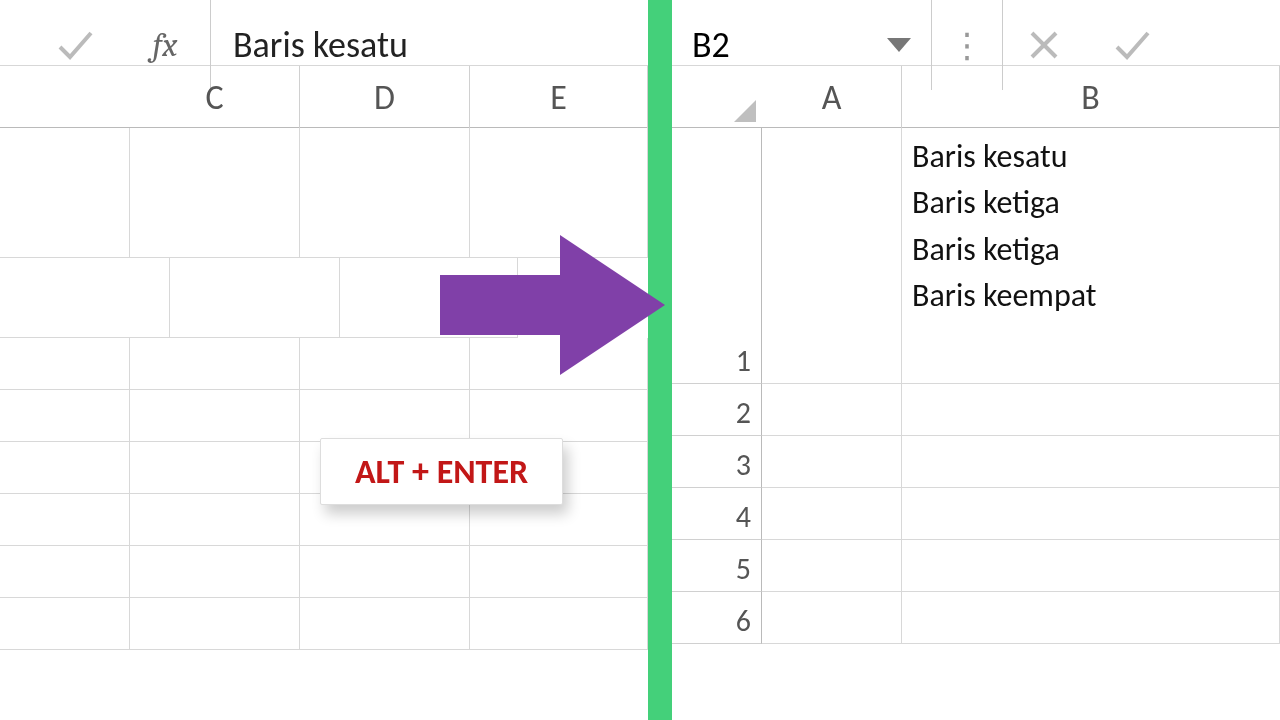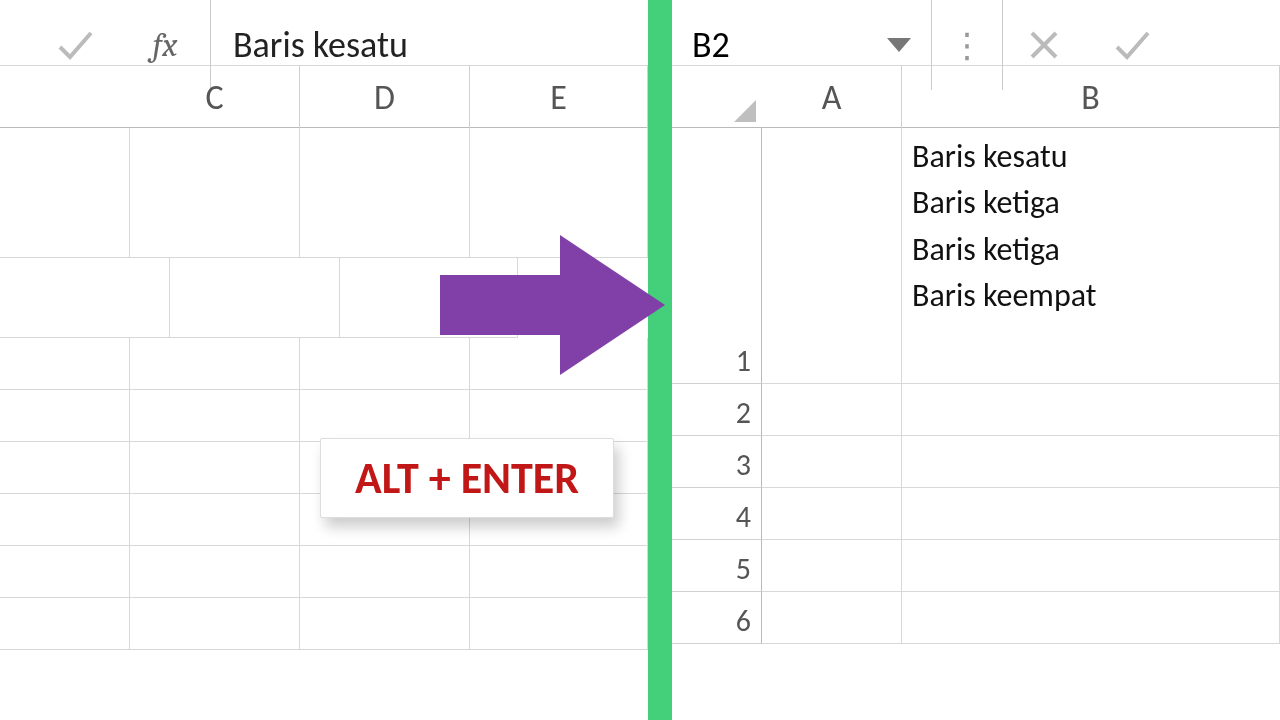--- a/index.html
+++ b/index.html
@@ -60,21 +60,21 @@
   .selectall{position:relative;}
   .selectall::after{content:"";position:absolute;right:6px;bottom:6px;width:0;height:0;
     border-left:22px solid transparent;border-bottom:22px solid #bfbfbf;}
 
   
   .arrow{position:absolute;left:440px;top:230px;}
   .arrow svg{width:230px;height:150px;fill:#8040a8;}
   .callout{position:absolute;left:320px;top:438px;padding:12px 34px;
     background:#fff;border:1px solid #ddd;border-radius:2px;
     box-shadow:5px 9px 14px rgba(0,0,0,.20);
-    font-size:44px;font-weight:700;color:#c21717;white-space:nowrap;}
+    font-size:34px;font-weight:700;color:#c21717;white-space:nowrap;}
 </style>
 </head>
 <body>
 
 <div class="stage">
 
   <div class="half left">
     <div class="fbar">
       <div class="btn enter-btn tick">
         <svg viewBox="0 0 44 44">

